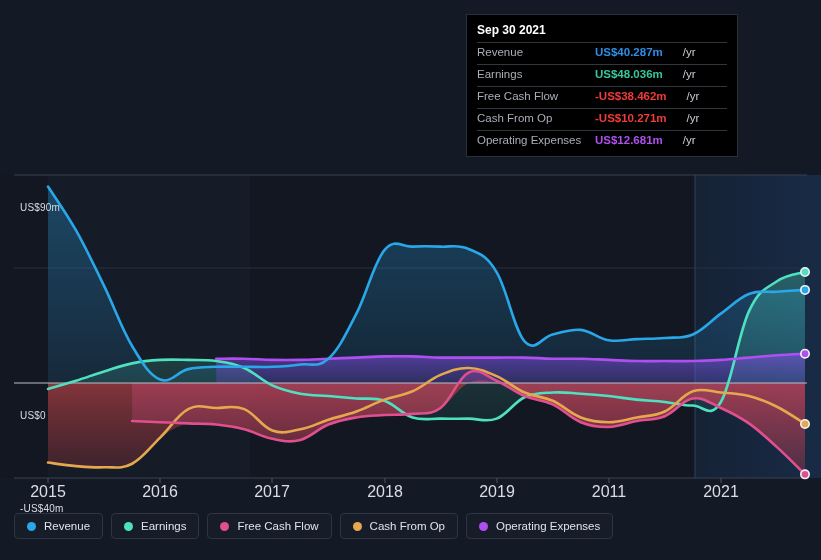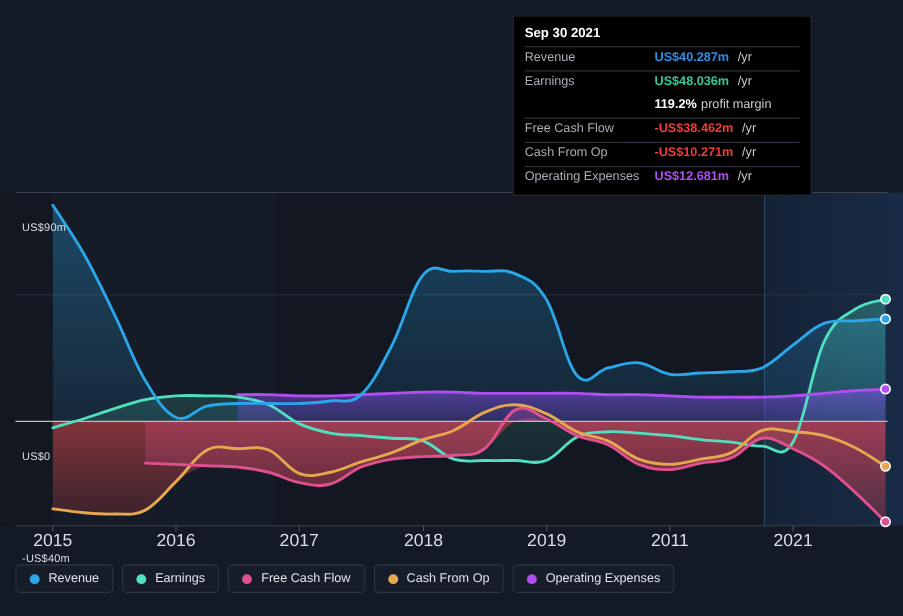--- a/index.html
+++ b/index.html
@@ -82,21 +82,21 @@
     min-height: 15px;
   }
   .tt-row.no-rule { border-top: none; }
   .tt-label {
     width: 118px;
     flex: none;
     color: #a9aeb8;
     white-space: nowrap;
   }
   .tt-value { font-weight: bold; white-space: nowrap; }
-  .tt-unit  { color: #c8ccd4; margin-left: 8px; font-weight: normal; }
+  .tt-unit  { color: #c8ccd4; margin-left: 20px; font-weight: normal; }
   .tt-sub   { color: #c8ccd4; margin-left: 4px; font-weight: normal; }
 
   
   #legend {
     position: absolute;
     left: 14px;
     top: 513px;
     display: flex;
     gap: 8px;
   }
@@ -218,25 +218,20 @@
         <div class="tt-row">
           <span class="tt-label">Revenue</span>
           <span class="tt-value" style="color: rgb(43, 143, 232);">US$40.287m</span>
           <span class="tt-unit">/yr</span>
         </div>
         <div class="tt-row">
           <span class="tt-label">Earnings</span>
           <span class="tt-value" style="color: rgb(53, 199, 154);">US$48.036m</span>
           <span class="tt-unit">/yr</span>
         </div>
-        <div class="tt-row no-rule">
-          <span class="tt-label"></span>
-          <span class="tt-value" style="color: rgb(255, 255, 255);">119.2%</span>
-          <span class="tt-sub">profit margin</span>
-        </div>
         <div class="tt-row">
           <span class="tt-label">Free Cash Flow</span>
           <span class="tt-value" style="color: rgb(238, 59, 59);">-US$38.462m</span>
           <span class="tt-unit">/yr</span>
         </div>
         <div class="tt-row">
           <span class="tt-label">Cash From Op</span>
           <span class="tt-value" style="color: rgb(238, 59, 59);">-US$10.271m</span>
           <span class="tt-unit">/yr</span>
         </div>

